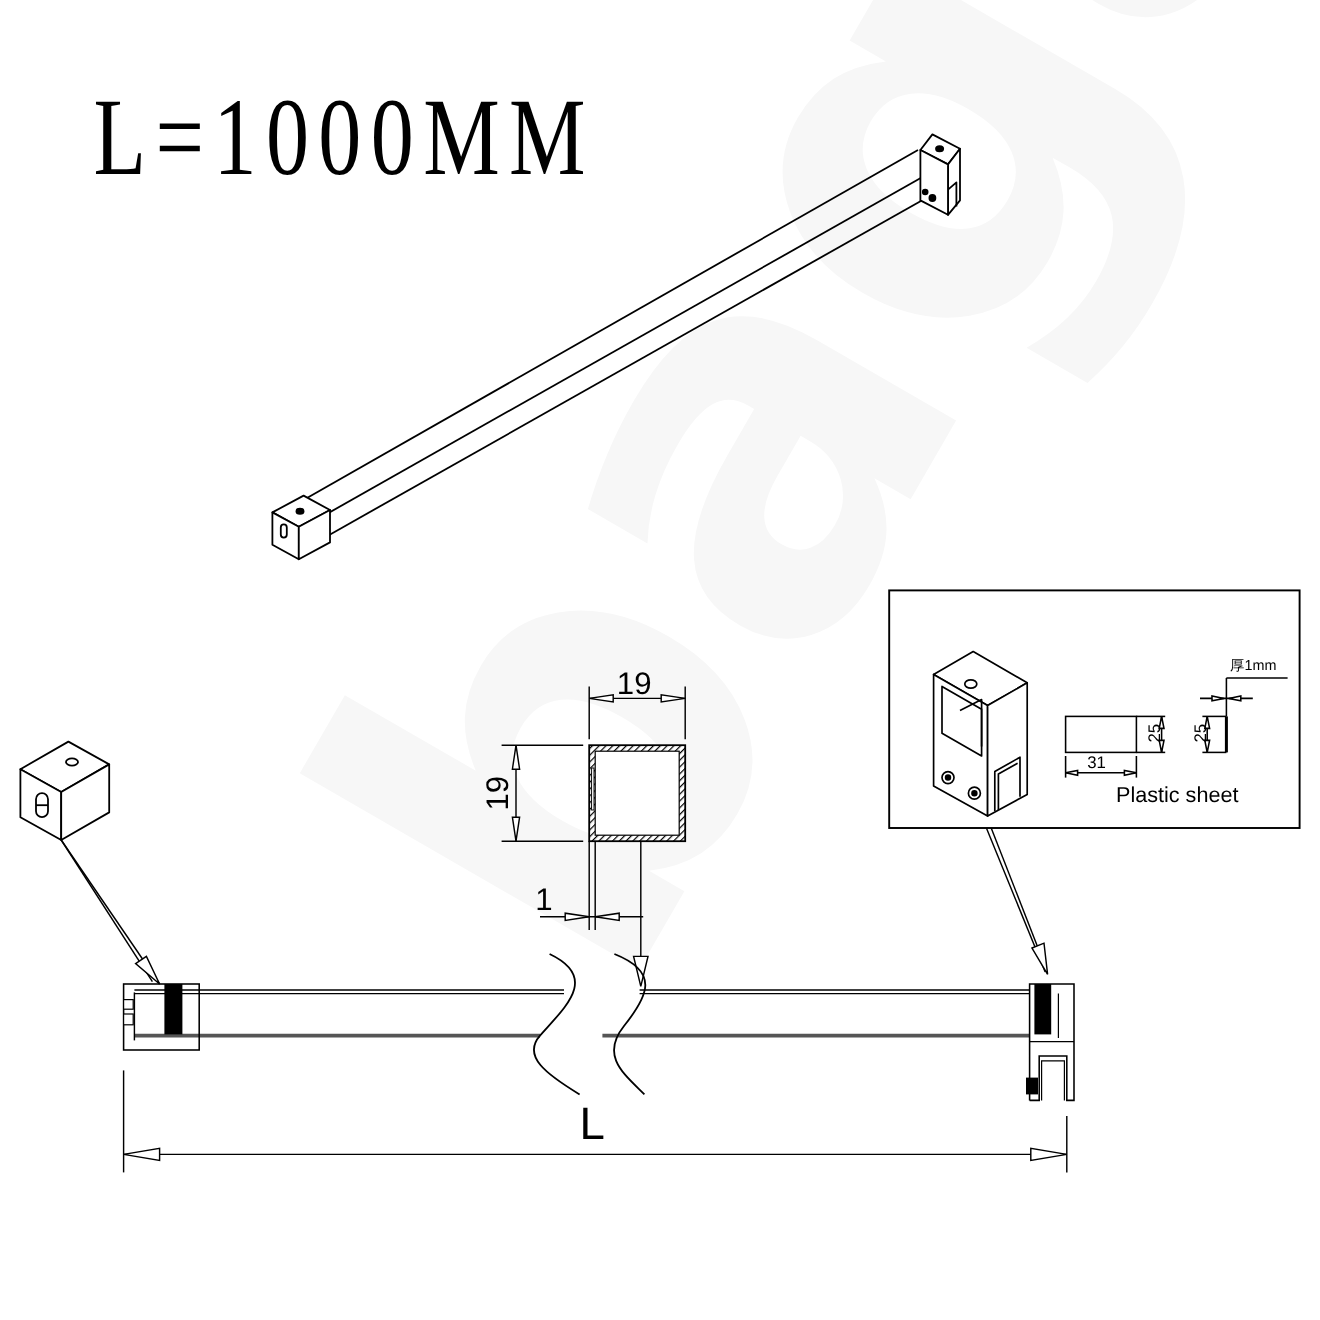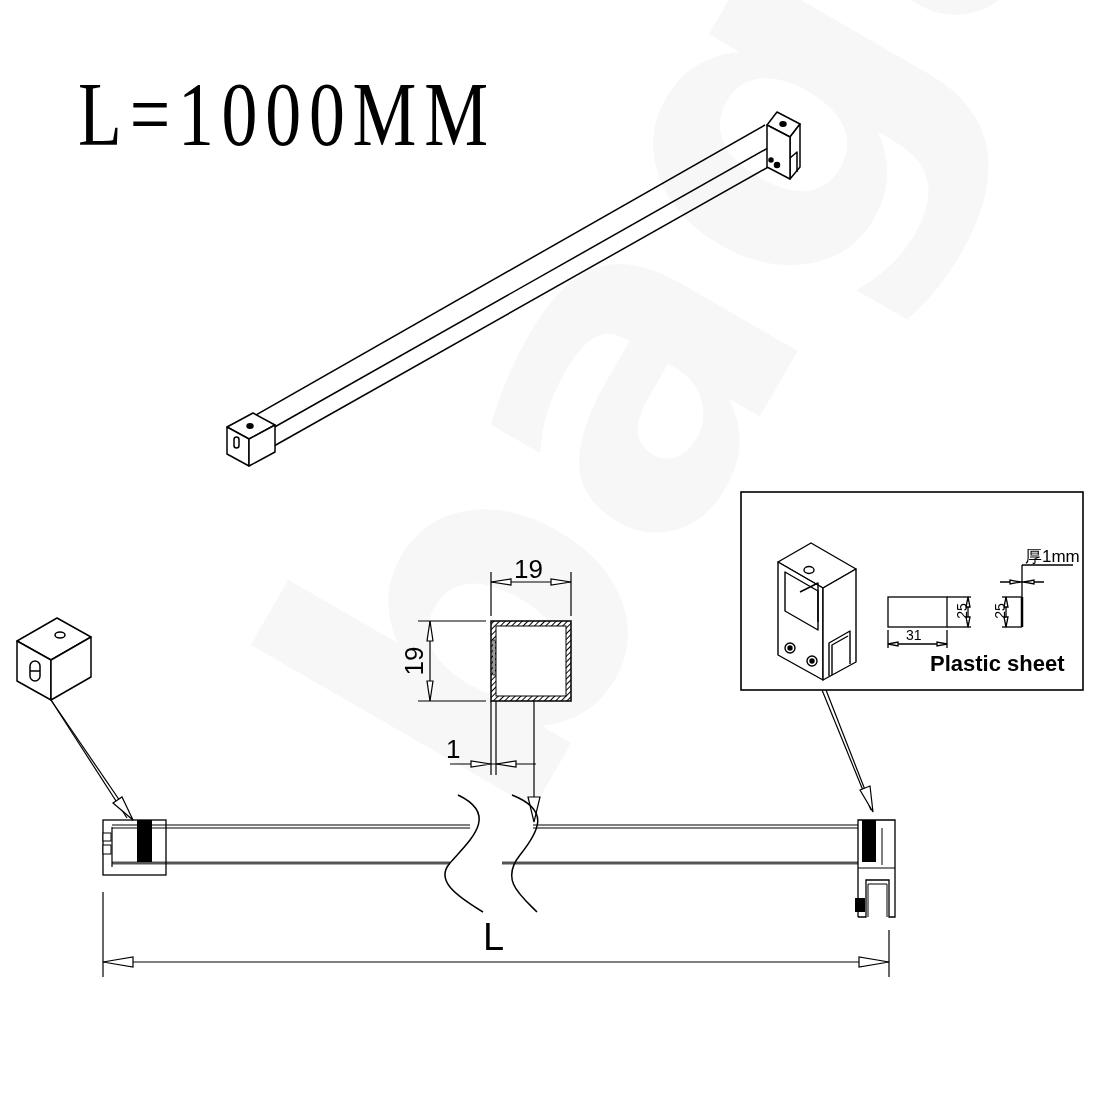--- a/index.html
+++ b/index.html
@@ -196,16 +196,16 @@
   </svg>
 
   <div class="lbl dim-lg" style="left:514px; top:556px;">19</div>
   <div class="lbl dim-lg rot" style="left:400px; top:648px;">19</div>
   <div class="lbl dim-lg" style="left:446px; top:736px;">1</div>
   <div class="lbl" style="left:483px; top:918px; font-size:38px;">L</div>
 
   <div class="lbl dim-sm" style="left:906px; top:628px;">31</div>
   <div class="lbl dim-sm rot" style="left:954px; top:604px;">25</div>
   <div class="lbl dim-sm rot" style="left:992px; top:604px;">25</div>
-  <div class="lbl" style="left:1025px; top:548px; font-size:17px;">厚1mm</div>
-  <div class="lbl" style="left:930px; top:653px; font-size:22px;font-weight:bold;">Plastic sheet</div>
+  <div class="lbl" style="left:1025px; top:548px; font-size:12px;">厚1mm</div>
+  <div class="lbl" style="left:930px; top:653px; font-size:18px;">Plastic sheet</div>
 
 </div>
 
 </body></html>

